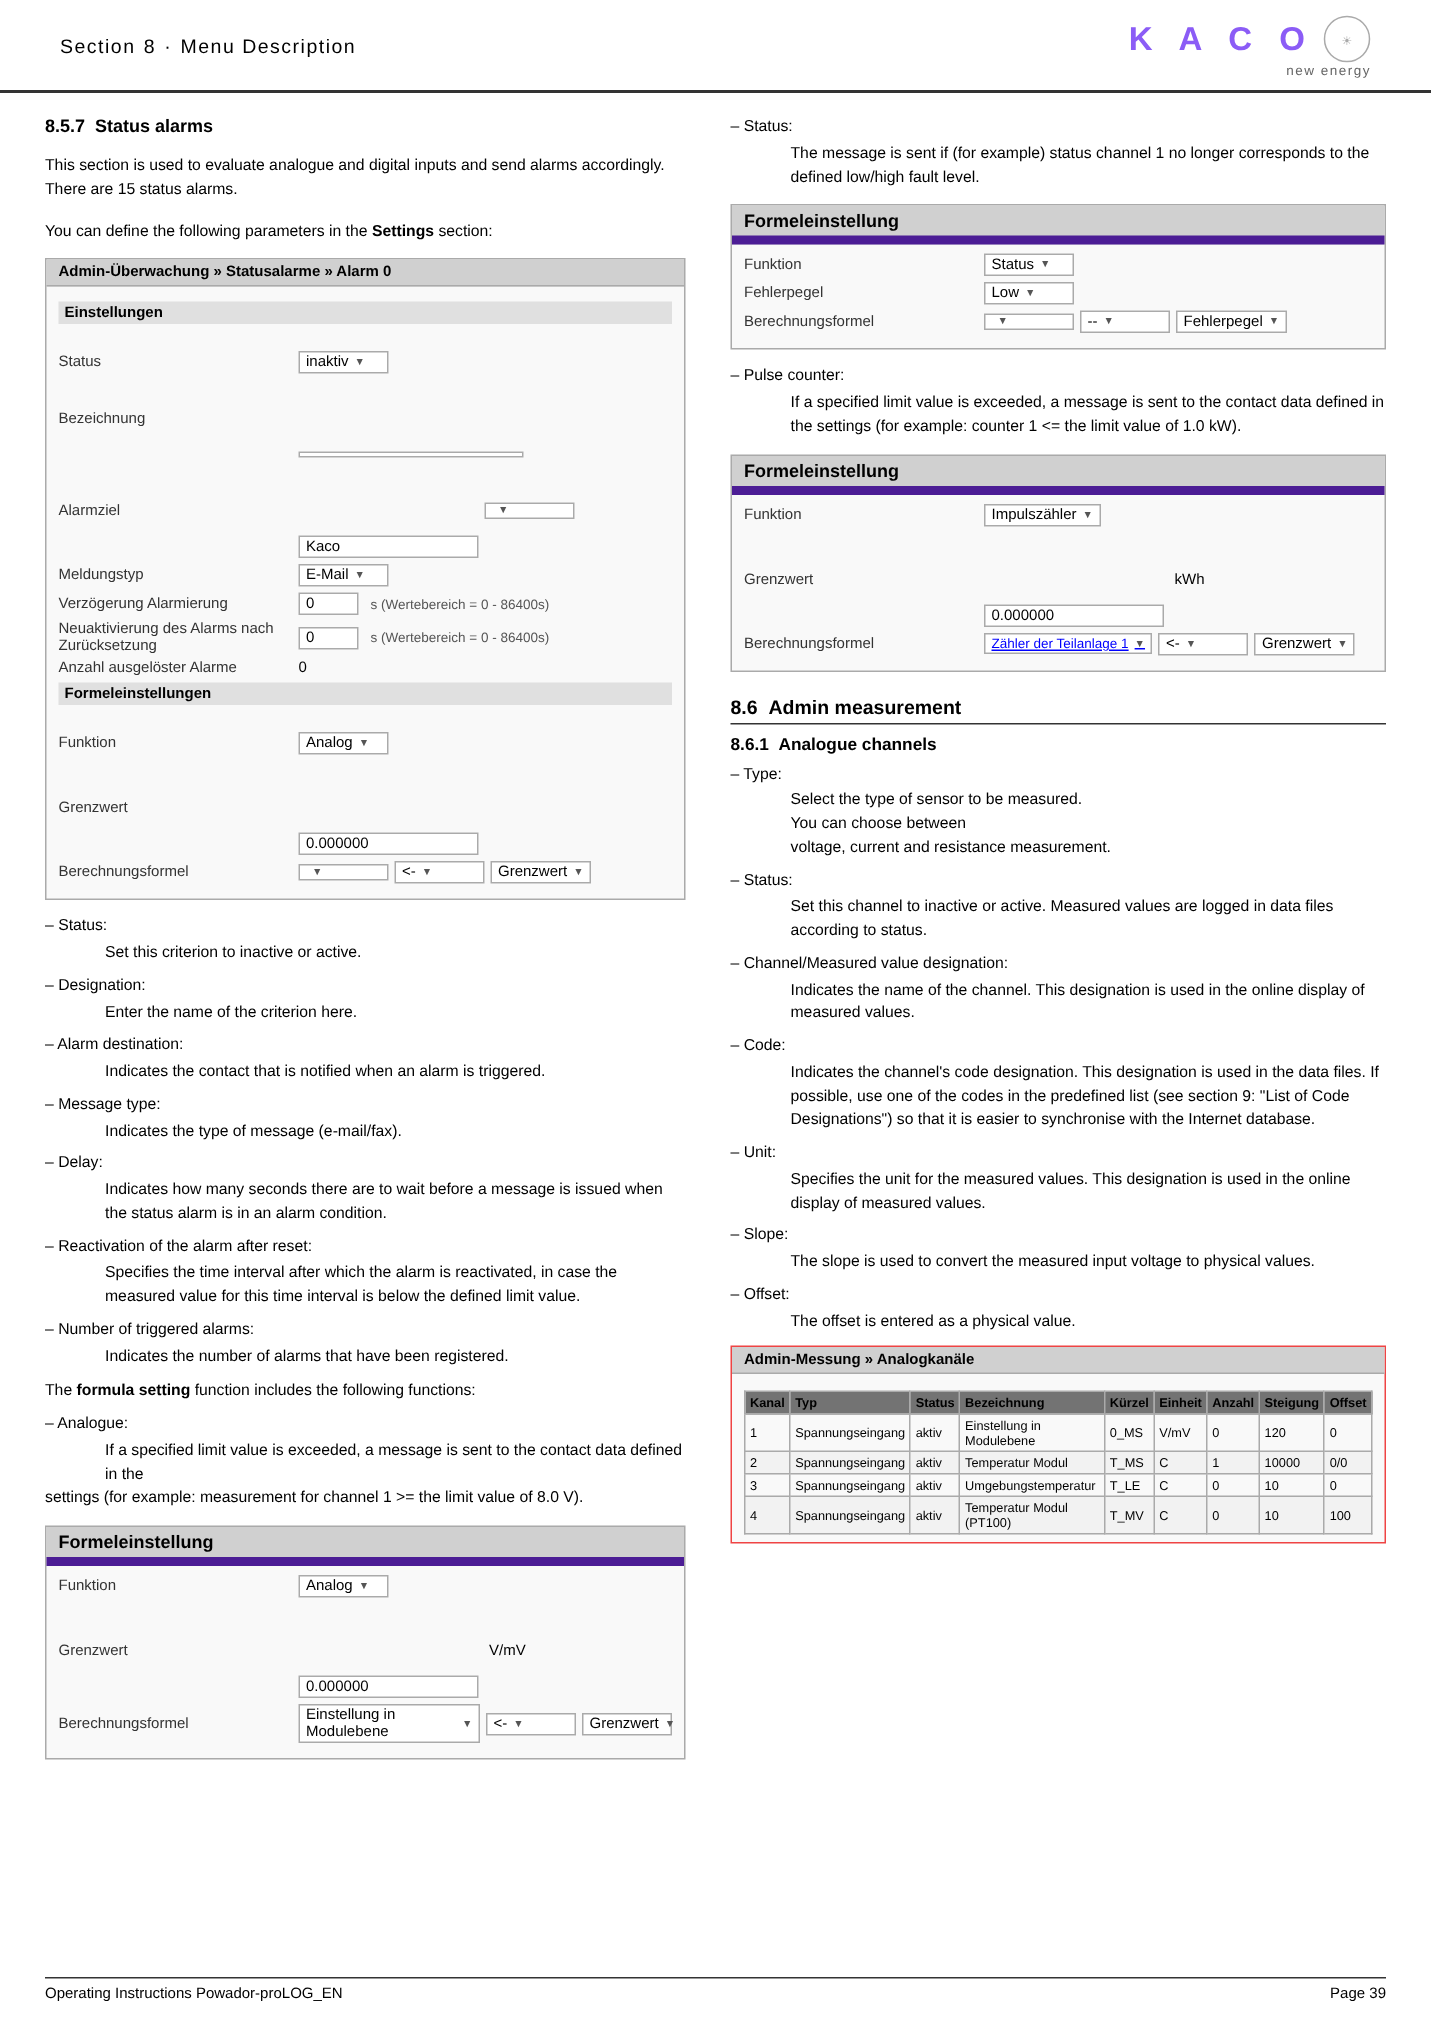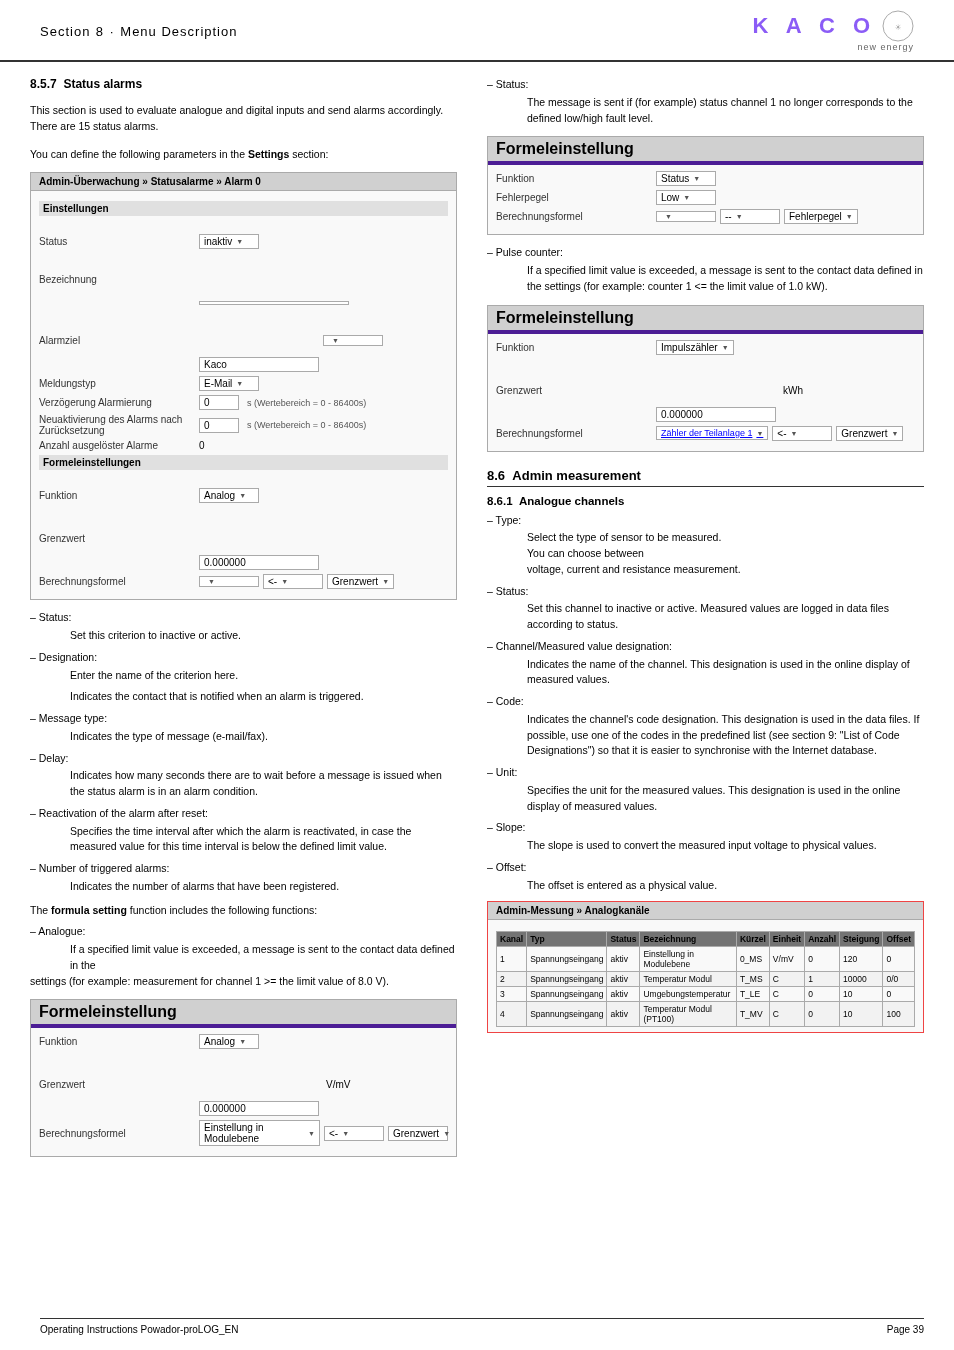--- a/index.html
+++ b/index.html
@@ -175,23 +175,23 @@
     
     .formula-panel {
       border: 1px solid #aaa;
       margin: 10px 0;
       background: #f9f9f9;
     }
 
     .formula-panel-title {
       background: #d0d0d0;
       padding: 3px 8px;
-      font-size: 16px;
-      font-weight: bold;
-      border-bottom: 4px solid #4c1d95;
+      font-size: 12px;
+      font-weight: bold;
+      border-bottom: 6px solid #4c1d95;
     }
 
     .formula-panel-body {
       padding: 6px 8px;
     }
 
     
     .bullet-item {
       margin-bottom: 6px;
       font-size: 10.5px;
@@ -247,21 +247,21 @@
     }
 
     .admin-table tr:nth-child(even) td {
       background: #f2f2f2;
     }
 
     
     .footer {
       position: absolute;
       bottom: 15px;
-      left: 40px;
+      left: 30px;
       right: 30px;
       display: flex;
       justify-content: space-between;
       align-items: center;
       border-top: 1px solid #333;
       padding-top: 5px;
       font-size: 10px;
     }
 
     .small-table-wrapper {
@@ -437,20 +437,23 @@
       </div>
 
       <div class="bullet-item">
         <div class="dash-label">
           <span>– Designation:</span>
         </div>
         <div class="indent">Enter the name of the criterion here.</div>
       </div>
 
       <div class="bullet-item">
+        <div class="dash-label">
+          <span>– Alarm destination:</span>
+        </div>
         <div class="indent">Indicates the contact that is notified when an alarm is triggered.</div>
       </div>
 
       <div class="bullet-item">
         <div class="dash-label">
           <span>– Message type:</span>
         </div>
         <div class="indent">Indicates the type of message (e-mail/fax).</div>
       </div>
 

